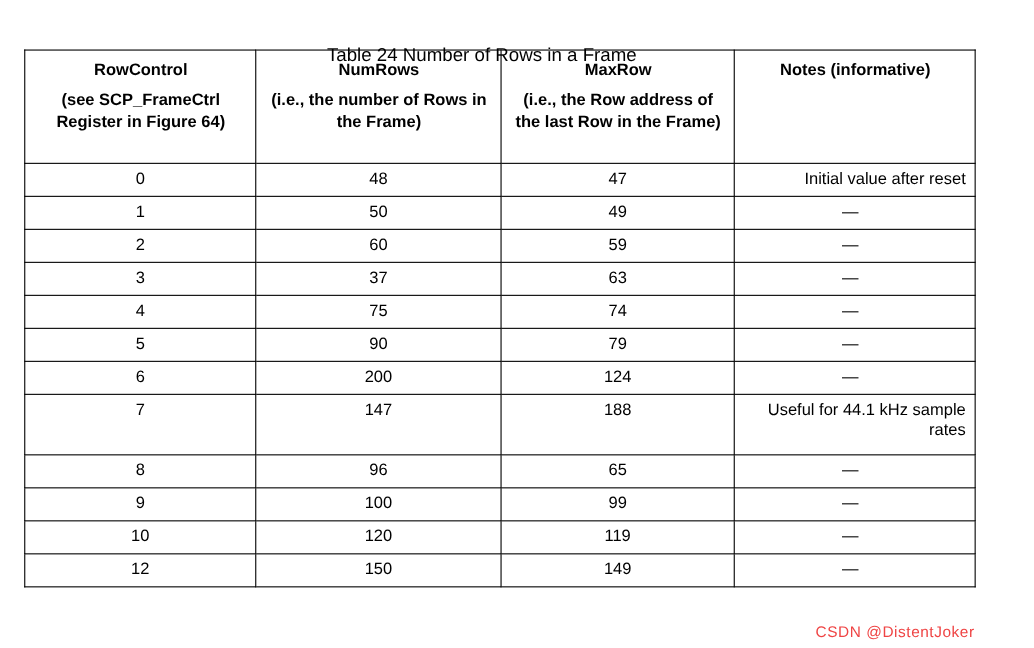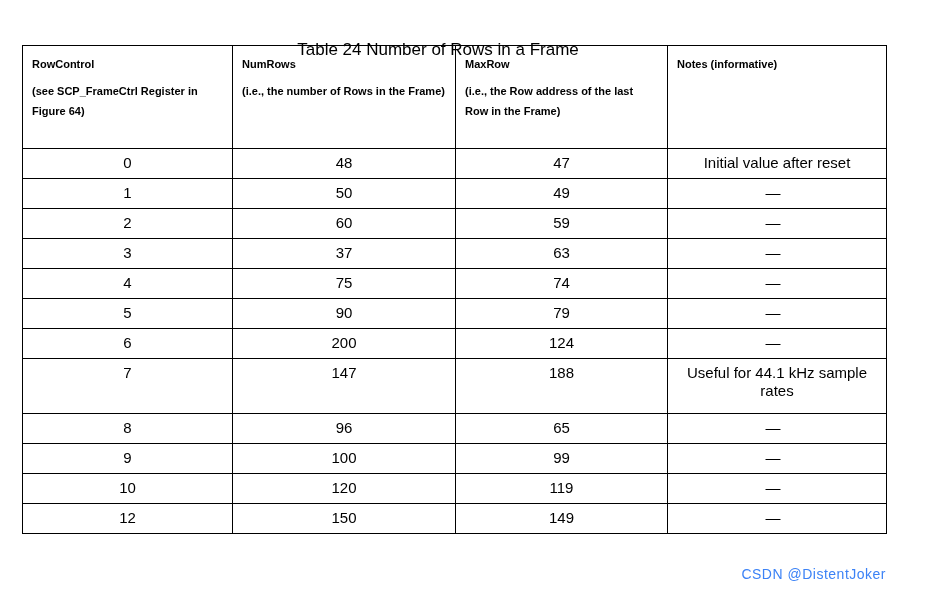--- a/index.html
+++ b/index.html
@@ -25,45 +25,45 @@
     top: 45px;
     width: 864px;
     border-collapse: collapse;
     table-layout: fixed;
   }
   .rows-table th, .rows-table td {
     border: 1.5px solid #000000;
   }
   .rows-table thead tr { height: 103px; }
   .rows-table th {
-    text-align: left;
+    text-align: center;
     vertical-align: top;
-    font-size: 11px;
+    font-size: 15px;
     font-weight: bold;
     line-height: 20px;
     padding: 8px 8px 0 9px;
   }
   .rows-table th .colsub { margin-top: 7px; }
   .rows-table tbody tr { height: 30px; }
   .rows-table tbody tr.tall { height: 55px; }
   .rows-table td {
     vertical-align: top;
     font-size: 15px;
     line-height: 18px;
     padding-top: 5px;
   }
   .rows-table td.num { text-align: center; }
-  .rows-table td.notes { text-align: center; padding-left: 8px; padding-right: 8px; }
+  .rows-table td.notes { text-align: right; padding-left: 8px; padding-right: 8px; }
   .rows-table td.notes.center { text-align: center; padding-left: 0; }
   .watermark {
     position: absolute;
     right: 54px;
     top: 566px;
     font-size: 14px;
-    color: #3b82f6;
+    color: #ef4444;
     letter-spacing: 0.5px;
   }
 </style>
 </head>
 <body>
 
 <div class="doc-title">Table 24 Number of Rows in a Frame</div>
 
 <table class="rows-table">
   <colgroup>

